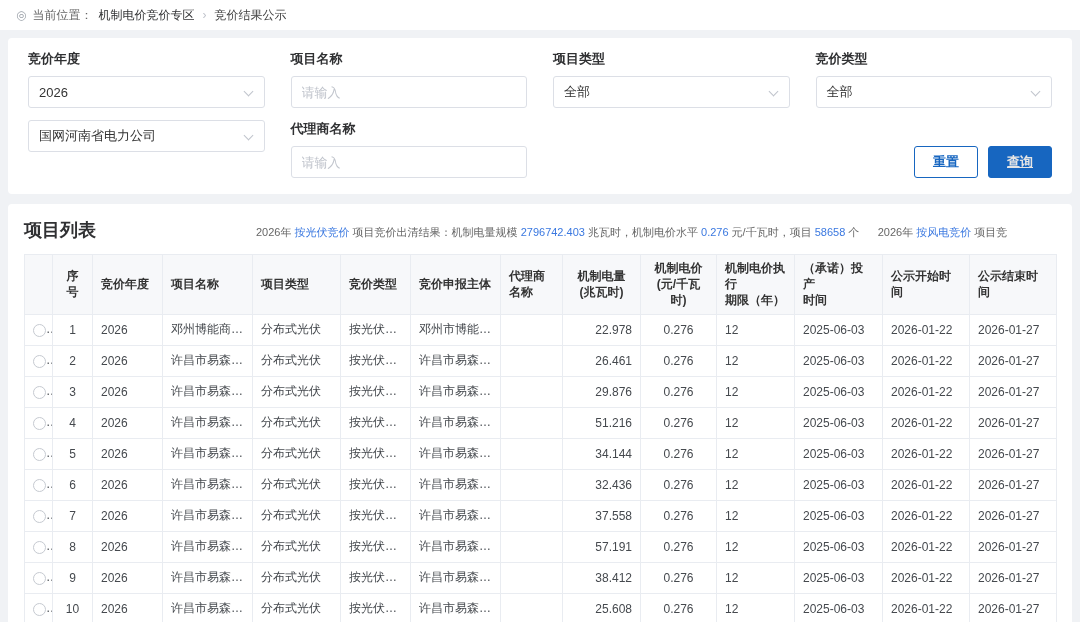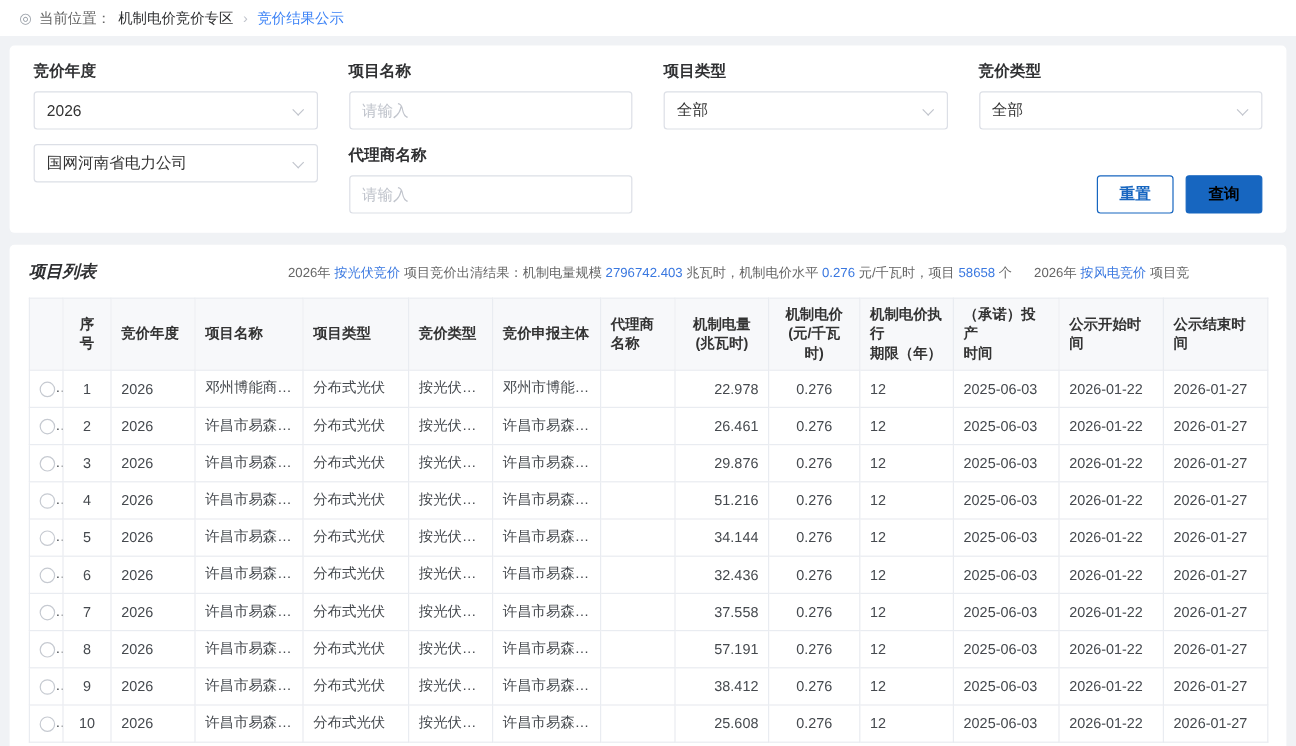--- a/index.html
+++ b/index.html
@@ -11,38 +11,38 @@
   body{
     background:#f0f2f5;
     font-family:"Liberation Sans","DejaVu Sans",sans-serif;
     color:#333;font-size:13px;overflow:hidden;
   }
   
   .breadcrumb-bar{background:#fff;height:30px;display:flex;align-items:center;padding:0 16px;gap:6px;font-size:12px;color:#666;}
   .loc-icon{color:#9aa0a8;font-size:12px;}
   .bc-strong{font-weight:normal;color:#303133;}
   .bc-sep{color:#c0c4cc;margin:0 2px;}
-  .bc-current{color:#3b82f6;}
+  .bc-current{color:#404040;}
   
   .filter-card{background:#fff;margin:8px;border-radius:4px;padding:12px 20px 16px;}
   .filter-grid{display:grid;grid-template-columns:repeat(4,1fr);column-gap:26px;row-gap:12px;}
   .field label{display:block;font-weight:bold;font-size:13px;color:#303133;margin-bottom:8px;}
   .control{height:32px;border:1px solid #dcdfe6;border-radius:3px;display:flex;align-items:center;padding:0 10px;font-size:13px;color:#333;background:#fff;position:relative;cursor:pointer;}
   .control .val{color:#333;}
   .control input{border:none;outline:none;width:100%;font-size:13px;font-family:inherit;color:#333;background:transparent;}
   .control input::placeholder{color:#c0c4cc;}
   .chevron{position:absolute;right:12px;top:11px;width:7px;height:7px;border-right:1px solid #c0c4cc;border-bottom:1px solid #c0c4cc;transform:rotate(45deg);}
   .actions{display:flex;justify-content:flex-end;align-items:flex-end;gap:10px;grid-column:4;}
   .btn{height:32px;padding:0 18px;border-radius:3px;font-size:13px;cursor:pointer;font-family:inherit;}
   .btn.reset{background:#fff;border:1px solid var(--primary);color:var(--primary);font-weight:bold;}
-  .btn.query{background:var(--primary);border:1px solid var(--primary);color:#000000;font-weight:bold;}
+  .btn.query{background:var(--primary);border:1px solid var(--primary);color:#e5e5e5;font-weight:bold;text-decoration:underline;}
   
   .table-card{background:#fff;margin:10px 8px 0;border-radius:4px;padding:14px 16px 10px;height:444px;}
   .list-head{display:flex;align-items:baseline;margin-bottom:12px;}
-  .list-title{font-size:14px;font-weight:bold;color:#303133;white-space:nowrap;font-style:italic;}
+  .list-title{font-size:18px;font-weight:bold;color:#303133;white-space:nowrap;}
   .summary{margin-left:160px;font-size:11px;color:#666;white-space:pre;overflow:hidden;flex:1;}
   .summary .hl{color:var(--link);}
   table{width:100%;border-collapse:collapse;table-layout:fixed;font-size:12px;border-radius:30px;}
   th,td{border:1px solid #e9ecf1;padding:5px 8px;color:#333;overflow:hidden;white-space:nowrap;text-overflow:ellipsis;}
   th{background:#f7f8fa;font-weight:bold;color:#333;white-space:pre-line;line-height:1.35;vertical-align:middle;height:40px;}
   td{height:31px;color:#45494e;}
   .al-left{text-align:left;}
   .al-center{text-align:center;}
   .al-right{text-align:right;}
   .radio{display:inline-block;width:13px;height:13px;border:1px solid #c6cad1;border-radius:50%;background:#fff;vertical-align:middle;cursor:pointer;}

